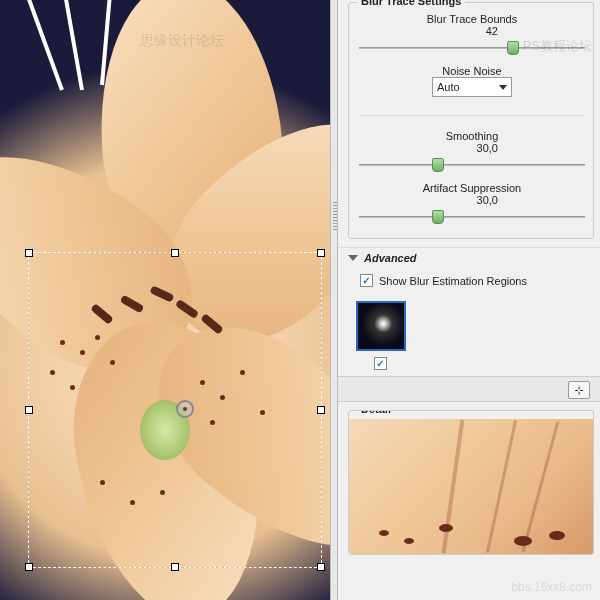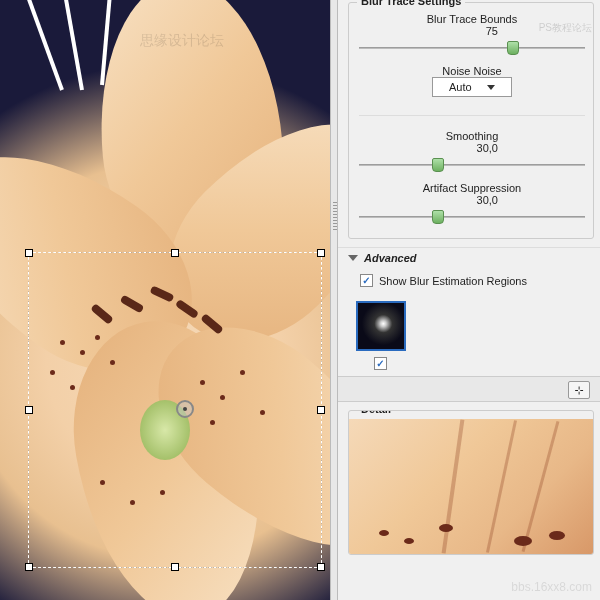--- a/index.html
+++ b/index.html
@@ -35,21 +35,21 @@
 
 .panel { position: absolute; left: 338px; top: 0; width: 262px; height: 600px; background: #f0f0f0; font-size: 11px; color: #222; }
 .fieldset { border: 1px solid #ccc; border-radius: 3px; margin: 2px 6px 8px 10px; padding: 10px 8px 14px 10px; position: relative; }
 .fieldset .legend { position: absolute; top: -8px; left: 8px; background: #f0f0f0; padding: 0 4px; font-weight: bold; font-size: 11px; }
 .row { display: flex; align-items: center; justify-content: space-between; margin-bottom: 4px; flex-direction: column; }
 .row-label { flex: 1; }
 .row-val { width: 60px; text-align: right; padding-right: 4px; }
 .slider { position: relative; height: 14px; margin-bottom: 10px; }
 .slider-track { position: absolute; left: 0; right: 0; top: 6px; height: 2px; background: #c0c0c0; box-shadow: inset 0 1px 1px rgba(0,0,0,0.2); }
 .slider-thumb { position: absolute; top: 0; width: 12px; height: 14px; background: linear-gradient(#aee0a8, #6db060); border: 1px solid #5a9050; border-radius: 2px 2px 4px 4px; margin-left: -6px; }
-.select { display: inline-flex; align-items: center; justify-content: space-between; width: 80px; height: 20px; background: #fff; border: 1px solid #999; padding: 0 16px; }
+.select { display: inline-flex; align-items: center; justify-content: space-between; width: 80px; height: 20px; background: #fff; border: 1px solid #999; padding: 0 4px; }
 .select .arrow { width: 0; height: 0; border-left: 4px solid transparent; border-right: 4px solid transparent; border-top: 5px solid #333; }
 
 .section-hdr { display: flex; align-items: center; padding: 4px 10px; border-top: 1px solid #ddd; }
 .disclosure { width: 0; height: 0; border-left: 5px solid transparent; border-right: 5px solid transparent; border-top: 6px solid #666; margin-right: 6px; }
 .section-hdr .title { font-weight: bold; font-style: italic; }
 .chk-row { display: flex; align-items: center; padding: 6px 10px 10px 22px; }
 .chk { width: 13px; height: 13px; border: 1px solid #888; background: #fff; margin-right: 6px; display: flex; align-items: center; justify-content: center; color: #2a6bbf; font-size: 10px; font-weight: bold; }
 
 .thumb-strip { padding: 4px 10px 6px 18px; }
 .thumb { width: 50px; height: 50px; border: 2px solid #2a6bbf; background: radial-gradient(circle at 55% 45%, #fff 0%, #ccc 8%, #333 25%, #0a0a18 60%); display: inline-block; }
@@ -63,21 +63,21 @@
 .detail-fs .legend { position: absolute; top: -8px; left: 8px; background: #f0f0f0; padding: 0 4px; font-weight: bold; z-index: 2; }
 .detail-img { position: absolute; inset: 8px 0 0 0; background: linear-gradient(135deg, #f5d9b8 0%, #f0c898 40%, #e8b888 70%, #d89868 100%); }
 .detail-line { position: absolute; background: rgba(140,60,30,0.3); }
 .dl1 { left: 42%; top: 0; width: 4px; height: 100%; transform: rotate(8deg); }
 .dl2 { left: 62%; top: 0; width: 3px; height: 100%; transform: rotate(12deg); }
 .dl3 { left: 78%; top: 0; width: 3px; height: 100%; transform: rotate(15deg); }
 .detail-spot { position: absolute; width: 10px; height: 6px; background: #6b2a1a; border-radius: 50%; }
 
 .watermark { position: absolute; color: rgba(255,255,255,0.15); font-size: 14px; pointer-events: none; margin-top: 20px; }
 .wm1 { left: 140px; top: 12px; color: rgba(0,0,0,0.12); }
-.wm2 { right: 8px; top: 1px; font-size: 10px; color: rgba(0,0,0,0.15); }
+.wm2 { right: 8px; top: 17px; font-size: 13px; color: rgba(0,0,0,0.15); }
 .wm3 { right: 8px; bottom: 6px; font-size: 12px; color: rgba(0,0,0,0.1); }
 </style>
 </head>
 <body>
 
 <div class="canvas-area">
   <div class="lily">
     <div class="petal p1"></div>
       <div class="petal p2"></div>
       <div class="petal p3"></div>
@@ -125,21 +125,21 @@
     <div class="grip"></div>
   </div>
 
 <div class="panel">
 
   <div class="fieldset">
     <div class="legend">Blur Trace Settings</div>
 
     <div class="row">
       <span class="row-label">Blur Trace Bounds</span>
-      <span class="row-val">75</span>
+      <span class="row-val">42</span>
     </div>
     <div class="slider">
       <div class="slider-track"></div>
         <div class="slider-thumb" style="left:68%"></div>
     </div>
 
     <div class="row" style="margin-bottom:18px">
       <span class="row-label">Noise Noise</span>
       <div class="select">
         <span>Auto</span>

